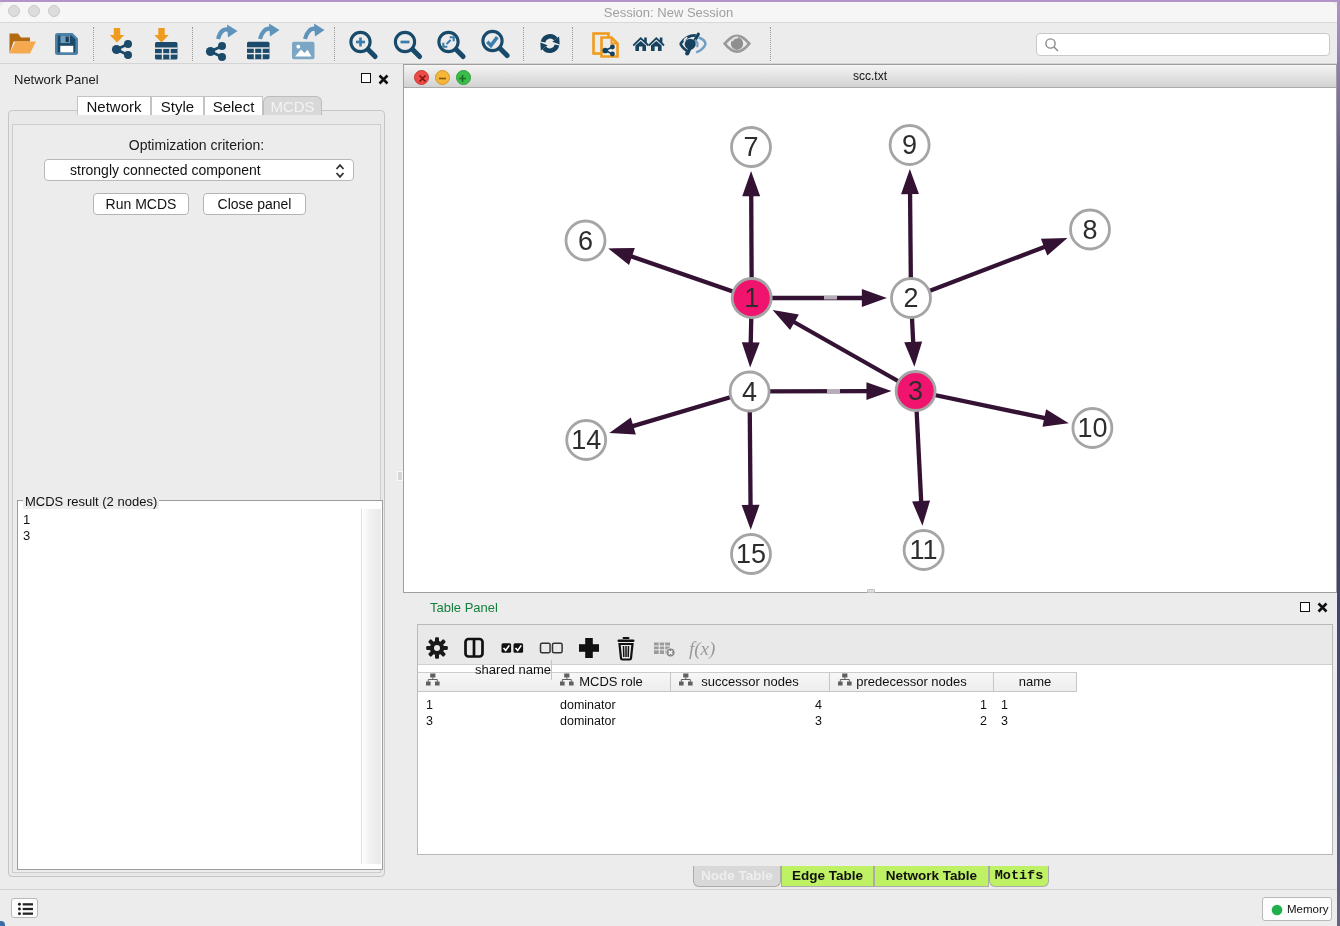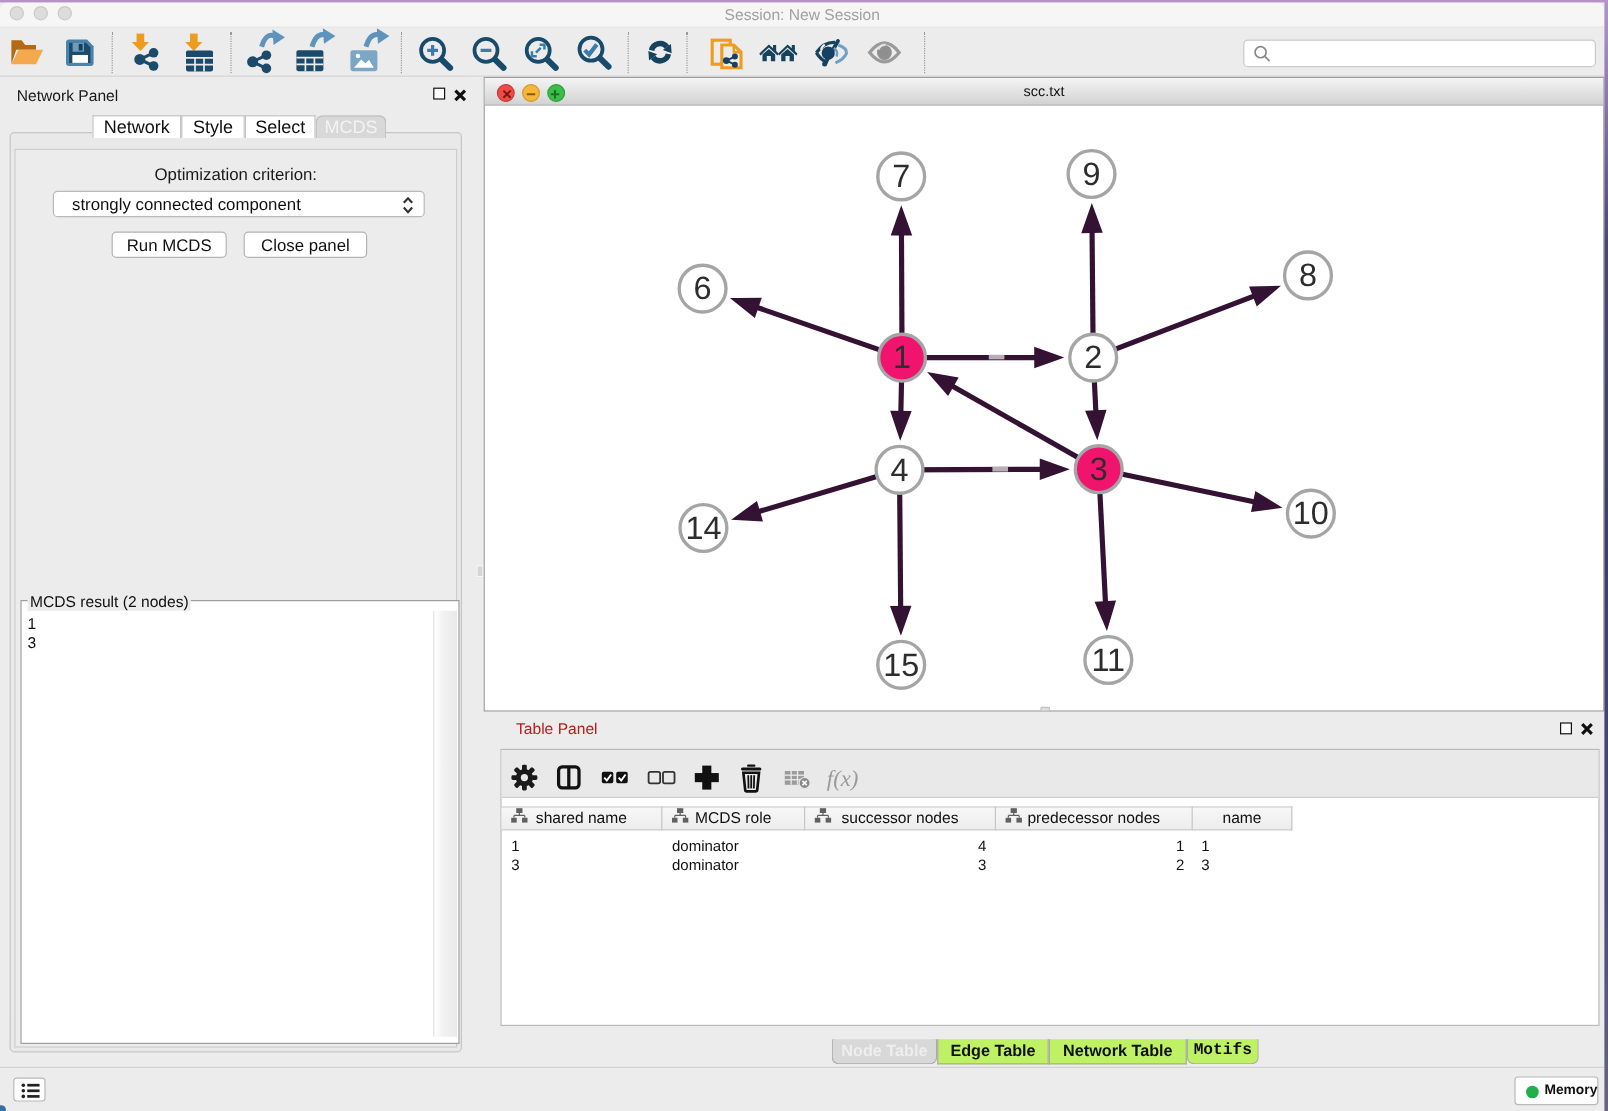--- a/index.html
+++ b/index.html
@@ -18,38 +18,38 @@
 .sep { position:absolute; top:27px; height:34px; width:0; border-left:1px dotted #9a9a9a; }
 #searchbox { left:1036px; top:33px; width:294px; height:23px; background:#fff; border:1px solid #c9c9c9; border-radius:4px; }
 
 #cp-title { left:14px; top:72px; font-size:13px; color:#1a1a1a; }
 #cp-float { left:361px; top:73px; width:10px; height:10px; border:1.5px solid #111; background:#fff; }
 .tabrow-tab { position:absolute; top:96px; height:19px; z-index:5; background:#fff; border:1px solid #c3c3c3; border-bottom:none; font-size:15px; color:#111; text-align:center; line-height:19px; }
 #tab-mcds { background:#d8d8d8; color:#f3f3f3; border-radius:6px 6px 0 0; border-color:#bdbdbd; }
 #cp-outer { left:8px; top:110px; width:377px; height:767px; background:#e9e9e9; border:1px solid #c6c6c6; border-radius:4px; }
 #cp-inner { left:12px; top:124px; width:369px; height:749px; background:#ececec; border:1px solid #cdcdcd; }
 #opt-label { left:0px; top:137px; width:393px; text-align:center; font-size:14px; color:#1a1a1a; }
-#dropdown { left:44px; top:159px; width:310px; height:22px; background:#fff; border:1px solid #b9b9b9; border-radius:4px; font-size:14px; color:#111; line-height:20px; padding-left:15px; }
+#dropdown { left:44px; top:159px; width:310px; height:22px; background:#fff; border:1px solid #b9b9b9; border-radius:4px; font-size:14px; color:#111; line-height:20px; padding-left:25px; }
 .btn { position:absolute; top:193px; height:22px; background:#fff; border:1px solid #b4b4b4; border-radius:4px; font-size:14px; color:#111; text-align:center; line-height:20px; }
 
 #mcds-box { left:17px; top:500px; width:366px; height:370px; border:1px solid #9d9d9d; background:#fff; }
 #mcds-legend { left:23px; top:494px; background:#ececec; font-size:13px; color:#111; padding:0 2px; }
 #mcds-scroll { left:361px; top:509px; width:20px; height:355px; background:linear-gradient(90deg,#ffffff,#f2f2f2 40%,#e9e9e9); border-left:1px solid #e0e0e0; }
 #mcds-text { left:23px; top:512px; font-size:13px; color:#111; line-height:15.5px; }
 
 #vdivider { left:391px; top:64px; width:12px; height:825px; background:#ececec; }
 #vgrip { left:397px; top:471px; width:6px; height:10px; background:#d6d6d6; border:1.5px solid #fafafa; }
 
 #netwin { left:403px; top:64px; width:934px; height:529px; border:1px solid #9f9f9f; background:#fff; }
 #nettitle { left:0; top:0; width:932px; height:23px; background:linear-gradient(180deg,#f4f4f4,#dddddd 70%,#d2d2d2); border-bottom:1px solid #aaa; }
 #nettitle-text { width:932px; text-align:center; line-height:23px; font-size:12px; color:#111; }
 .light { position:absolute; top:5px; width:15px; height:15px; border-radius:50%; }
 #netgrip { left:463px; top:524px; width:8px; height:4px; background:#dedede; border:1px solid #c2c2c2; border-radius:1px; }
 
-#tp-title { left:430px; top:600px; font-size:13px; color:#b91c1c; }
+#tp-title { left:430px; top:600px; font-size:13px; color:#15803d; }
 #tp-float { left:1300px; top:602px; width:10px; height:10px; border:1.5px solid #111; background:#fff; }
 #tp-box { left:417px; top:624px; width:916px; height:231px; background:#fff; border:1px solid #b9b9b9; }
 #tp-toolbar { left:0; top:0; width:914px; height:40px; background:#e9e9e9; border-bottom:1px solid #cfcfcf; }
 
 #tbl-header { left:0px; top:47px; width:659px; height:20px; background:linear-gradient(180deg,#f7f7f7,#ededed); border-top:1px solid #cccccc; border-bottom:1px solid #c6c6c6; }
 .th { position:absolute; height:20px; border-right:1px solid #c6c6c6; font-size:13px; color:#111; text-align:center; line-height:20px; }
 .cell { position:absolute; font-size:12.5px; color:#111; }
 
 .btab { position:absolute; top:866px; height:21px; background:#bef264; border:1px solid #ababab; border-top:none; font-size:13.5px; font-weight:bold; color:#111; text-align:center; line-height:20px; }
 #btab-node { background:#d8d8d8; color:#eeeeee; border-radius:0 0 6px 6px; }
@@ -327,21 +327,21 @@
         <line x1="236" y1="21" x2="252" y2="21"></line>
         <line x1="236" y1="24.8" x2="252" y2="24.8"></line>
         <line x1="241.3" y1="17.5" x2="241.3" y2="29"></line>
         <line x1="246.6" y1="17.5" x2="246.6" y2="29"></line>
       </g>
       <circle cx="252.5" cy="27.5" r="4.6" fill="#8a8a8a" stroke="#e9e9e9" stroke-width="1"></circle>
       <path d="M250.7,25.7 L254.3,29.3 M254.3,25.7 L250.7,29.3" stroke="#fff" stroke-width="1.3"></path>
       <text x="271" y="30" font-family="Liberation Serif, serif" font-style="italic" font-size="19" fill="#9a9a9a">f(x)</text>
     </svg>
   <div class="abs" id="tbl-header"></div>
-  <div class="abs th" style="left:0px; top:47px; width:134px;">shared name</div>
+  <div class="abs th" style="left:0px; top:35px; width:134px;text-align:right;">shared name</div>
   <div class="abs th" style="left:134px; top:47px; width:119px;">MCDS role</div>
   <div class="abs th" style="left:253px; top:47px; width:159px;">successor nodes</div>
   <div class="abs th" style="left:412px; top:47px; width:164px;">predecessor nodes</div>
   <div class="abs th" style="left:576px; top:47px; width:83px;">name</div>
   <svg class="abs" style="left:0; top:0;" width="914" height="70" viewBox="0 0 914 70">
       <g fill="#606060">
         <rect x="12.2" y="48.5" width="5.2" height="4"></rect>
         <rect x="8" y="56.5" width="4.6" height="4"></rect>
         <rect x="17" y="56.5" width="4.6" height="4"></rect>
       </g>
@@ -400,18 +400,18 @@
     <rect x="5.5" y="1.3" width="11" height="2.4"></rect>
         <rect x="5.5" y="6.3" width="11" height="2.4"></rect>
         <rect x="5.5" y="11.3" width="11" height="2.4"></rect>
       </g>
   </svg>
 </div>
 <div class="abs" id="membtn">
   <svg style="position:absolute; left:8px; top:6px;" width="12" height="12" viewBox="0 0 12 12">
       <circle cx="6" cy="6" r="5.3" fill="#1faf4b"></circle>
     </svg>
-  <span style="position:absolute; left:24px; top:5px;font-weight:bold;">Memory</span>
+  <span style="position:absolute; left:24px; top:5px;">Memory</span>
 </div>
 
 <div class="abs" id="desktop-top"></div>
 <div class="abs" style="left:-3px; top:921px; width:8px; height:8px; border-radius:50%; background:#3b6ea5;"></div>
 <div class="abs" id="desktop-right"></div>
 
 </body></html>

